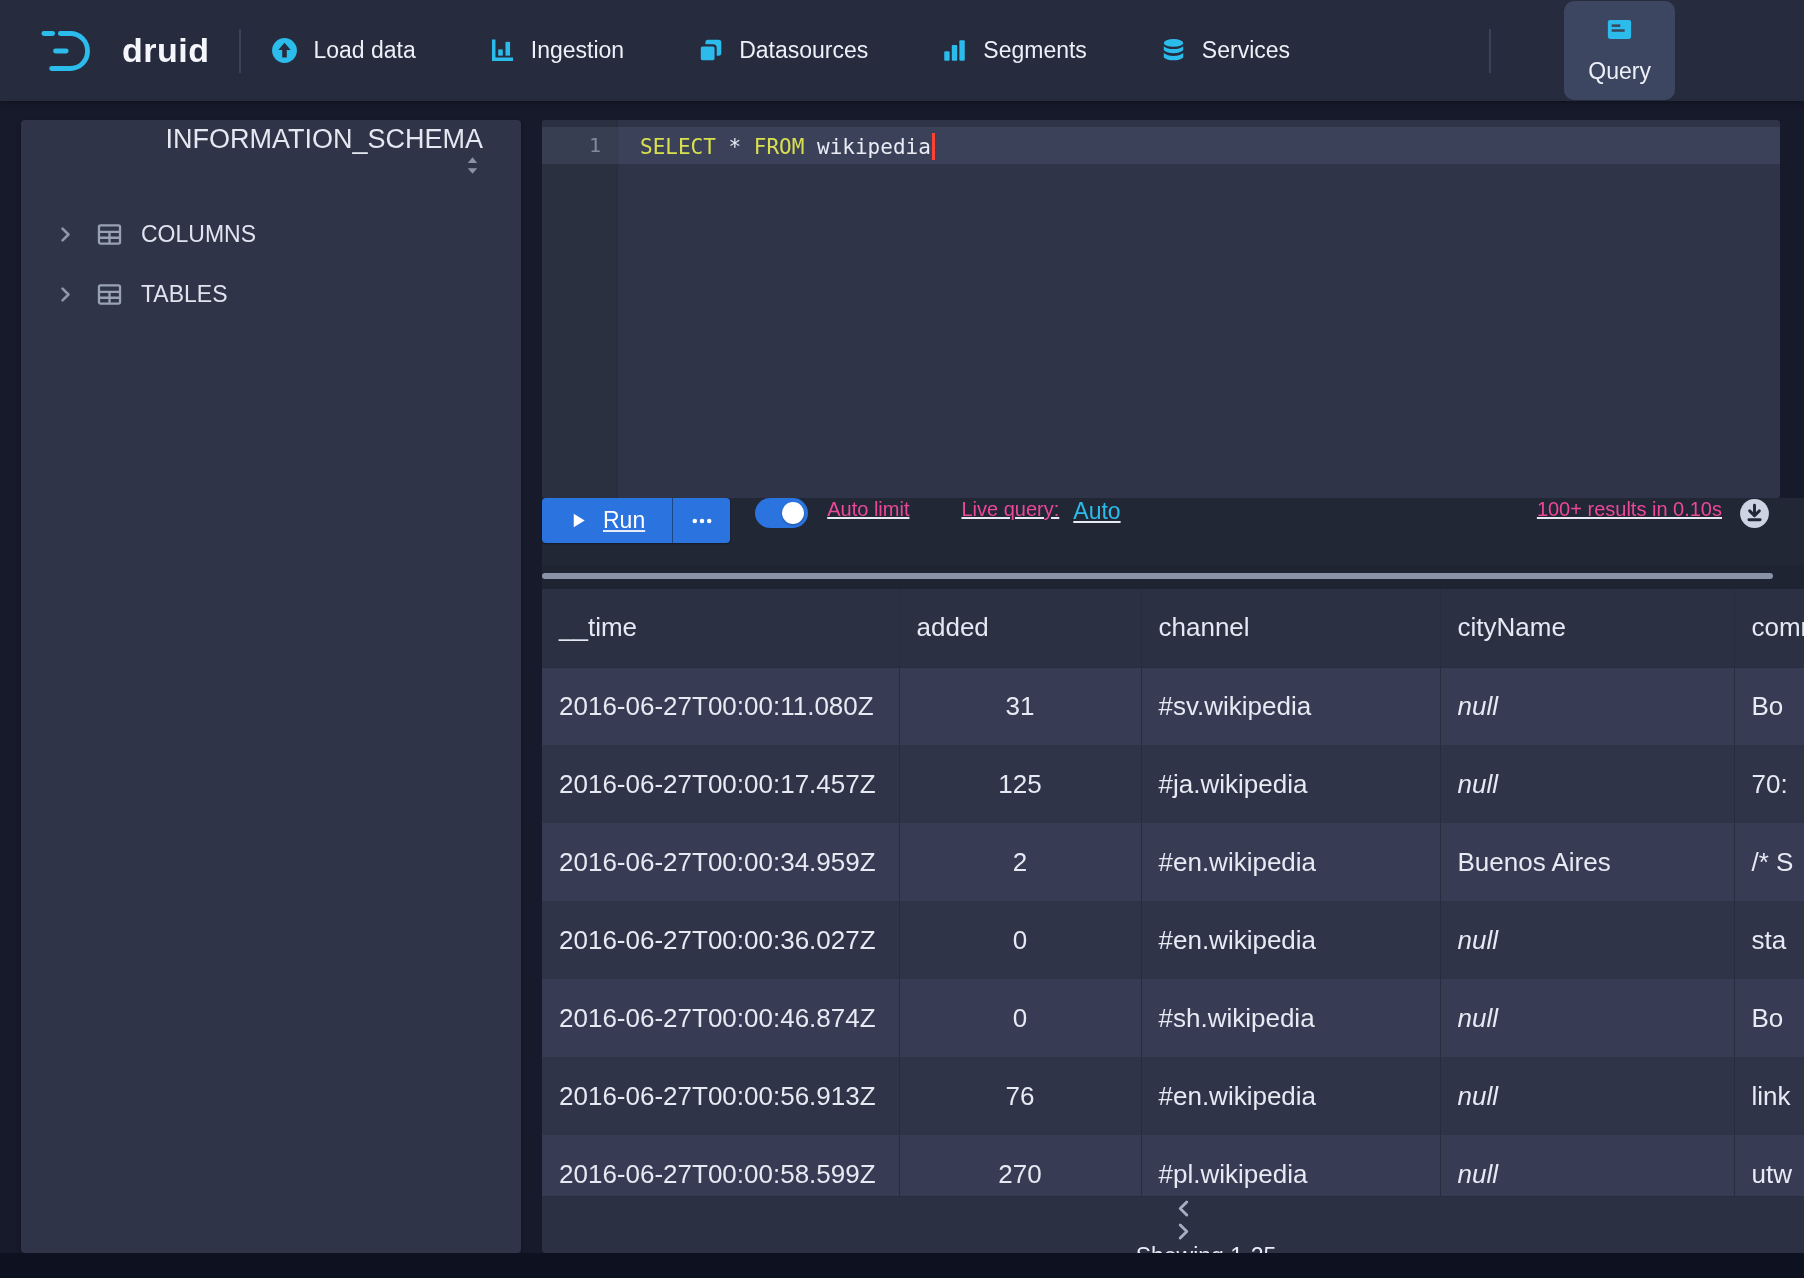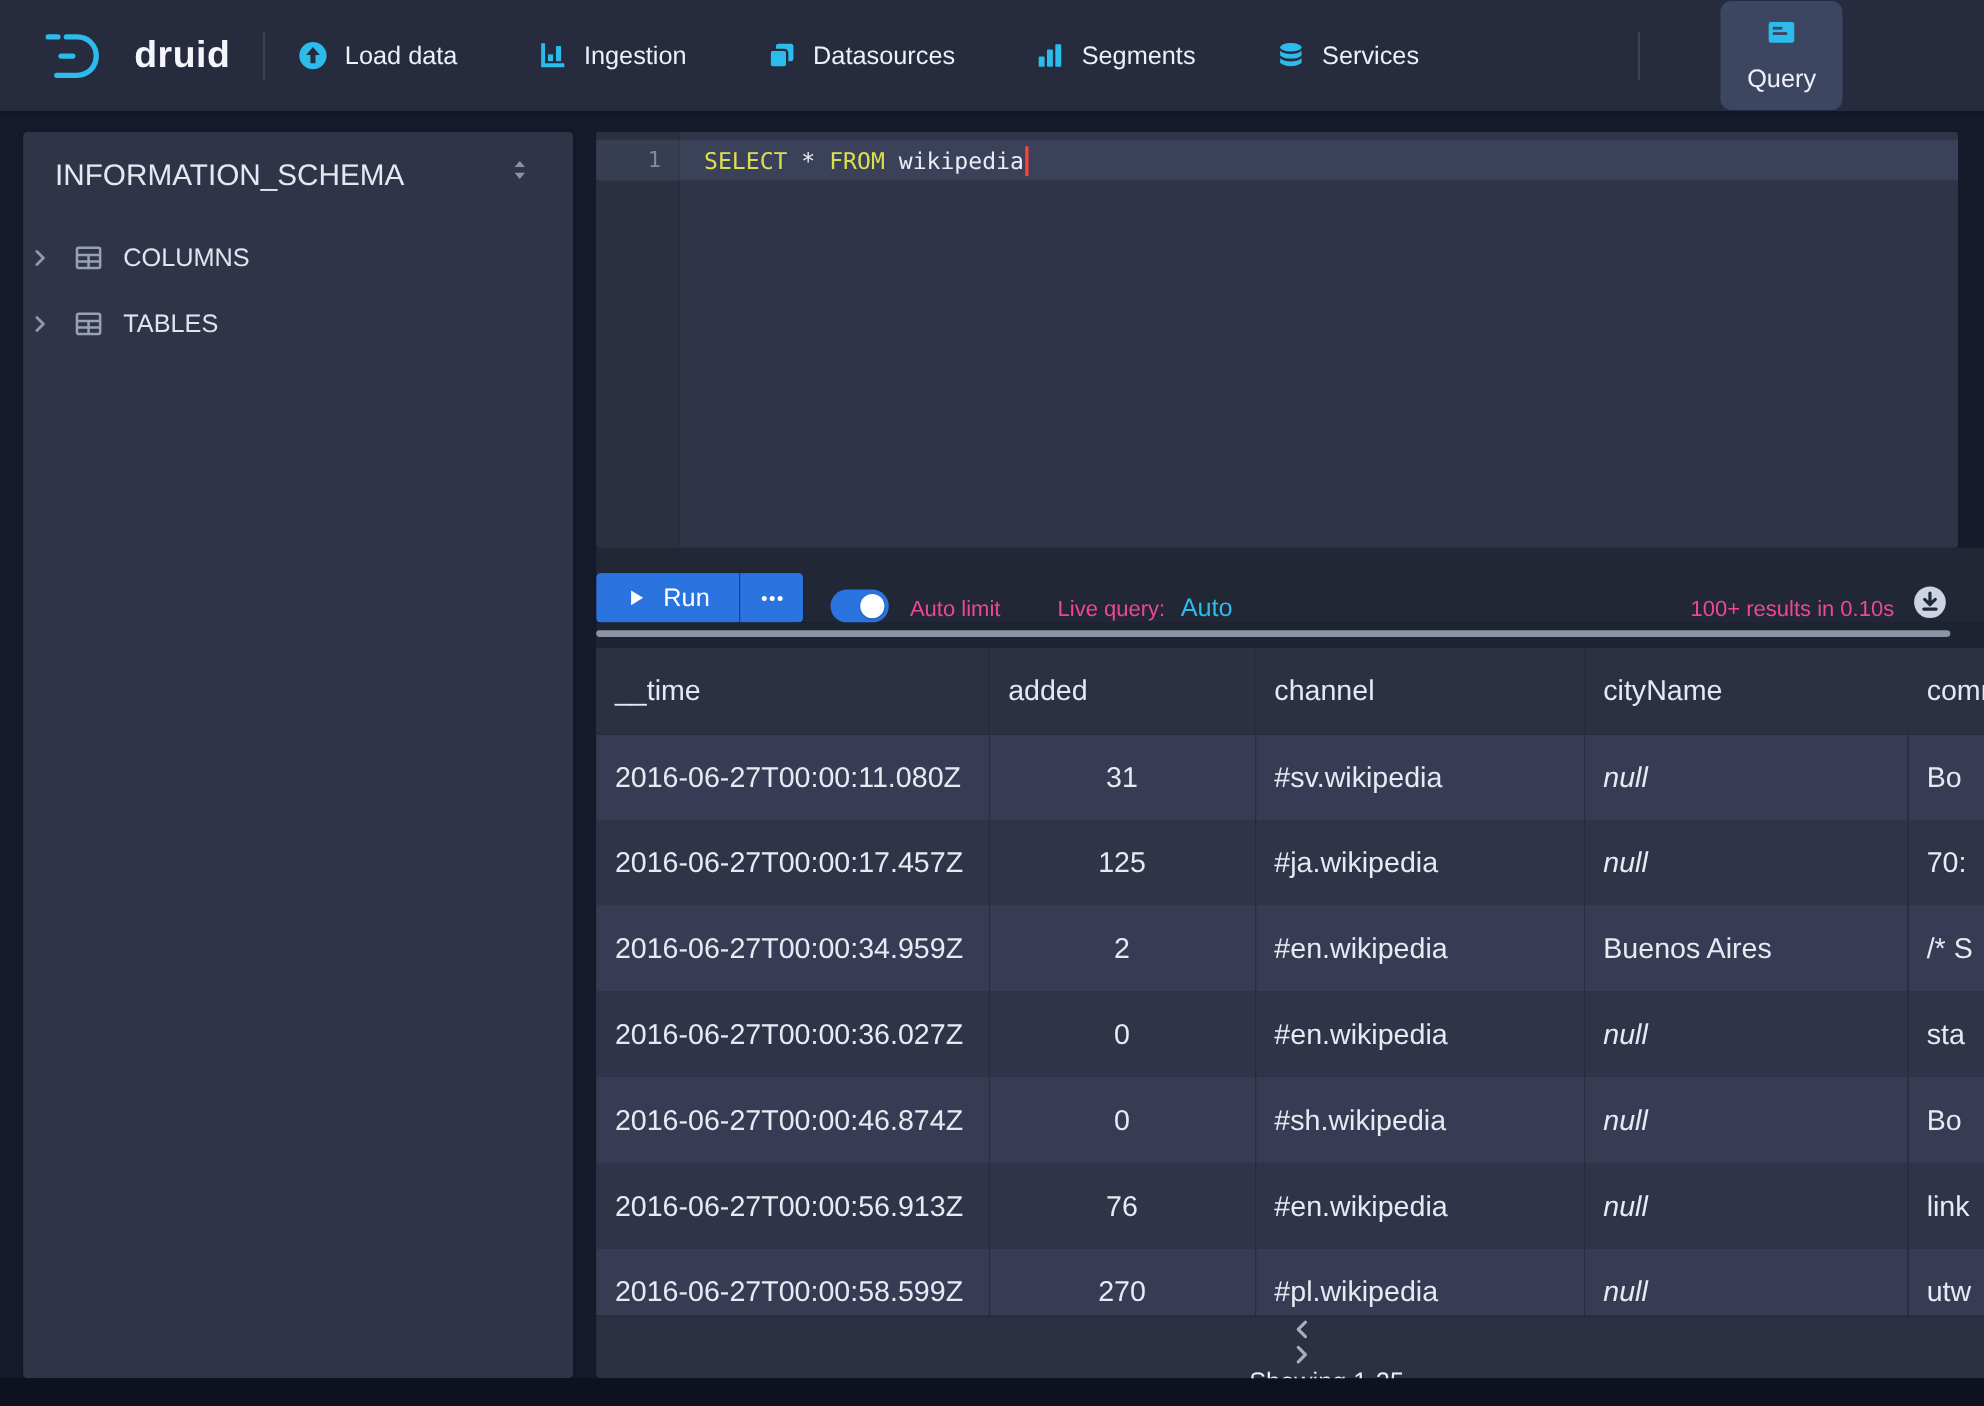--- a/index.html
+++ b/index.html
@@ -49,46 +49,46 @@
 
   
   .page{display:flex;align-items:flex-start;height:1177px;padding-top:19px;}
 
   
   .sidebar{
     width:500px;height:1133px;margin-left:21px;flex-shrink:0;
     background:var(--panel);border-radius:4px;
     box-shadow:0 1px 4px rgba(0,0,0,.3);
   }
-  .sidebar-header{display:flex;align-items:flex-start;height:72px;padding:24px 38px 0 29px;cursor:pointer;}
+  .sidebar-header{display:flex;align-items:flex-end;height:72px;padding:4px 38px 0 29px;cursor:pointer;flex-direction:column;}
   .sidebar-title{font-size:27px;color:#e4e8f1;}
   .dc-icon{width:21px;height:21px;color:#8b93a8;margin-left:auto;}
   .schema-tree{list-style:none;margin:12px 0 0 0;padding:0;}
-  .tree-item{display:flex;align-items:center;height:60px;padding-left:6px;cursor:pointer;}
+  .tree-item{display:flex;align-items:center;height:60px;padding-left:35px;cursor:pointer;}
   .chev{width:19px;height:19px;color:#8f97ac;margin-right:21px;flex-shrink:0;}
   .tbl{width:27px;height:27px;color:#98a1b6;margin-right:18px;flex-shrink:0;}
   .tree-label{font-size:23px;color:#dfe4ee;}
 
   
   .main{flex:1;min-width:0;height:1133px;margin-left:21px;display:flex;flex-direction:column;}
 
   
   .editor{position:relative;height:378px;margin-right:24px;background:var(--panel);border-radius:3px;overflow:hidden;cursor:text;}
   .gutter{position:absolute;left:0;top:0;bottom:0;width:76px;background:#2b3041;border-right:1px solid var(--line);}
   .line-band{position:absolute;left:0;right:0;top:7px;height:37px;background:rgba(170,190,235,.10);}
   .ln{position:absolute;top:7px;left:0;width:76px;height:37px;line-height:37px;text-align:right;padding-right:17px;
       color:#828aa2;font-family:"DejaVu Sans Mono",monospace;font-size:20px;}
   .code-line{position:absolute;top:7px;left:98px;height:37px;line-height:37px;white-space:pre;
       font-family:"DejaVu Sans Mono",monospace;font-size:21px;color:#e9ecf5;}
   .tok-keyword{color:var(--keyword);}
   .tok-plain{color:#e9ecf5;}
   .caret{display:inline-block;width:3px;height:27px;background:#ff4136;margin-left:1px;transform:translateY(6px);}
 
   
-  .runbar{height:68px;background:var(--runbar);display:flex;align-items:flex-end;padding-right:34px;}
+  .runbar{height:68px;background:var(--runbar);display:flex;align-items:flex-start;padding-right:34px;text-decoration:underline;}
   .btn-group{display:flex;height:45px;border-radius:4px;overflow:hidden;box-shadow:0 1px 2px rgba(0,0,0,.35);flex-shrink:0;}
   .run-btn{display:flex;align-items:center;gap:15px;padding:0 27px;background:var(--primary);color:#fff;border:none;
       font-family:inherit;font-size:23px;cursor:pointer;}
   .run-btn .icon{width:19px;height:19px;color:#fff;}
   .more-btn{width:58px;background:var(--primary);border:none;border-left:1px solid rgba(12,16,26,.45);
       display:flex;align-items:center;justify-content:center;color:#fff;cursor:pointer;}
   .more-btn .icon{width:24px;height:24px;}
   .toggle{width:53px;height:30px;border-radius:15px;background:var(--primary);margin-left:25px;position:relative;cursor:pointer;flex-shrink:0;}
   .knob{position:absolute;right:4px;top:4px;width:22px;height:22px;border-radius:50%;background:#fff;box-shadow:0 1px 2px rgba(0,0,0,.3);}
   .tb-label{font-size:20px;color:#ec4899;white-space:nowrap;}

